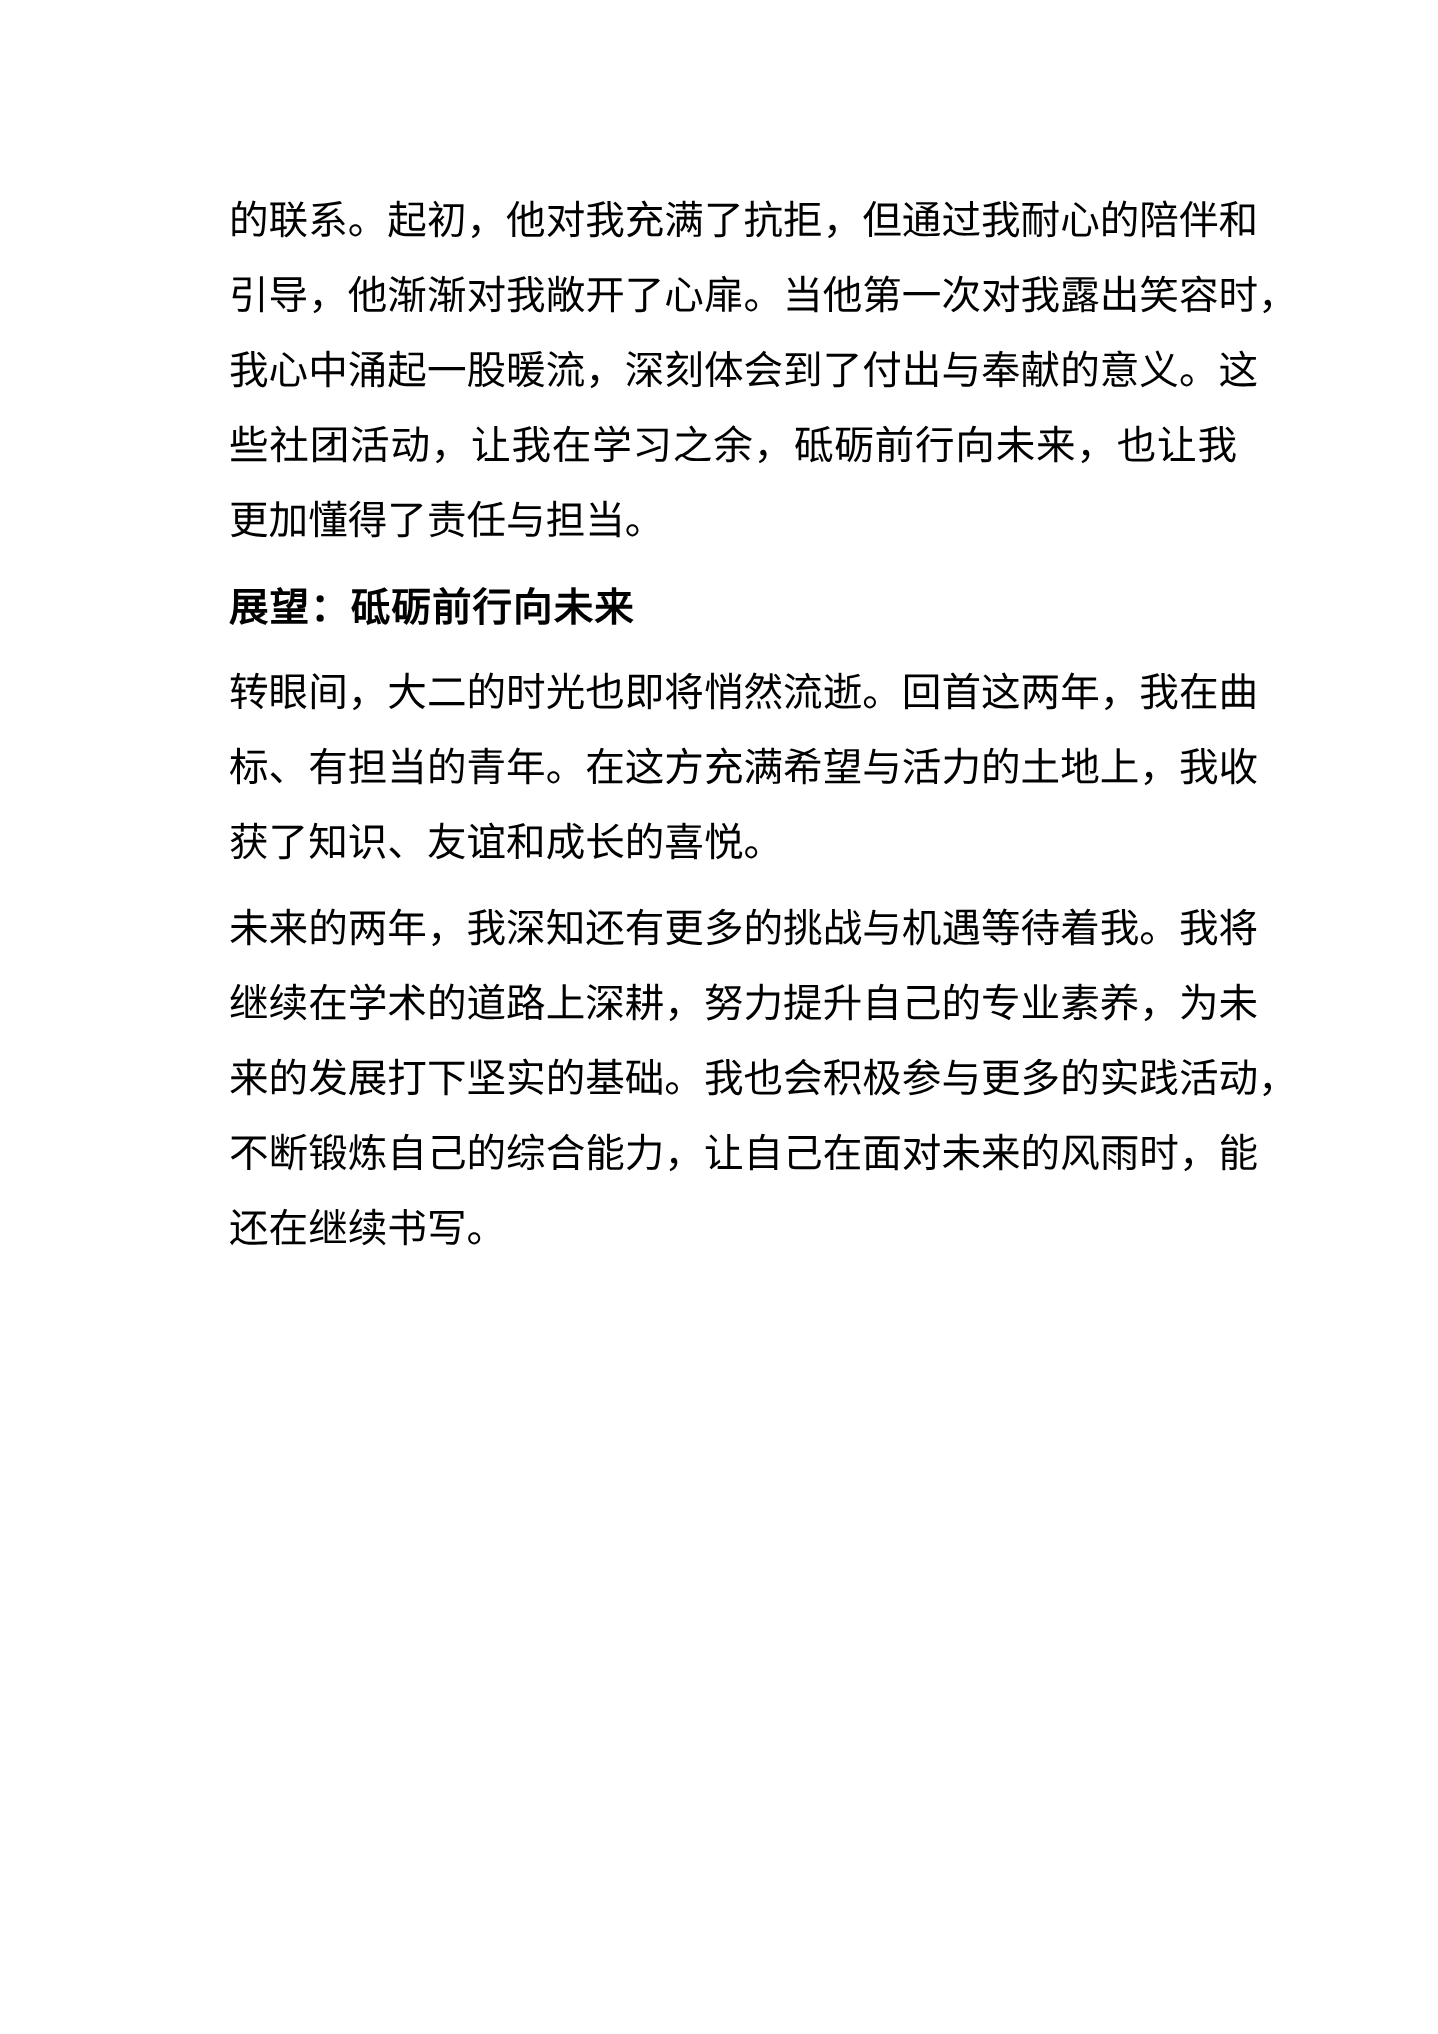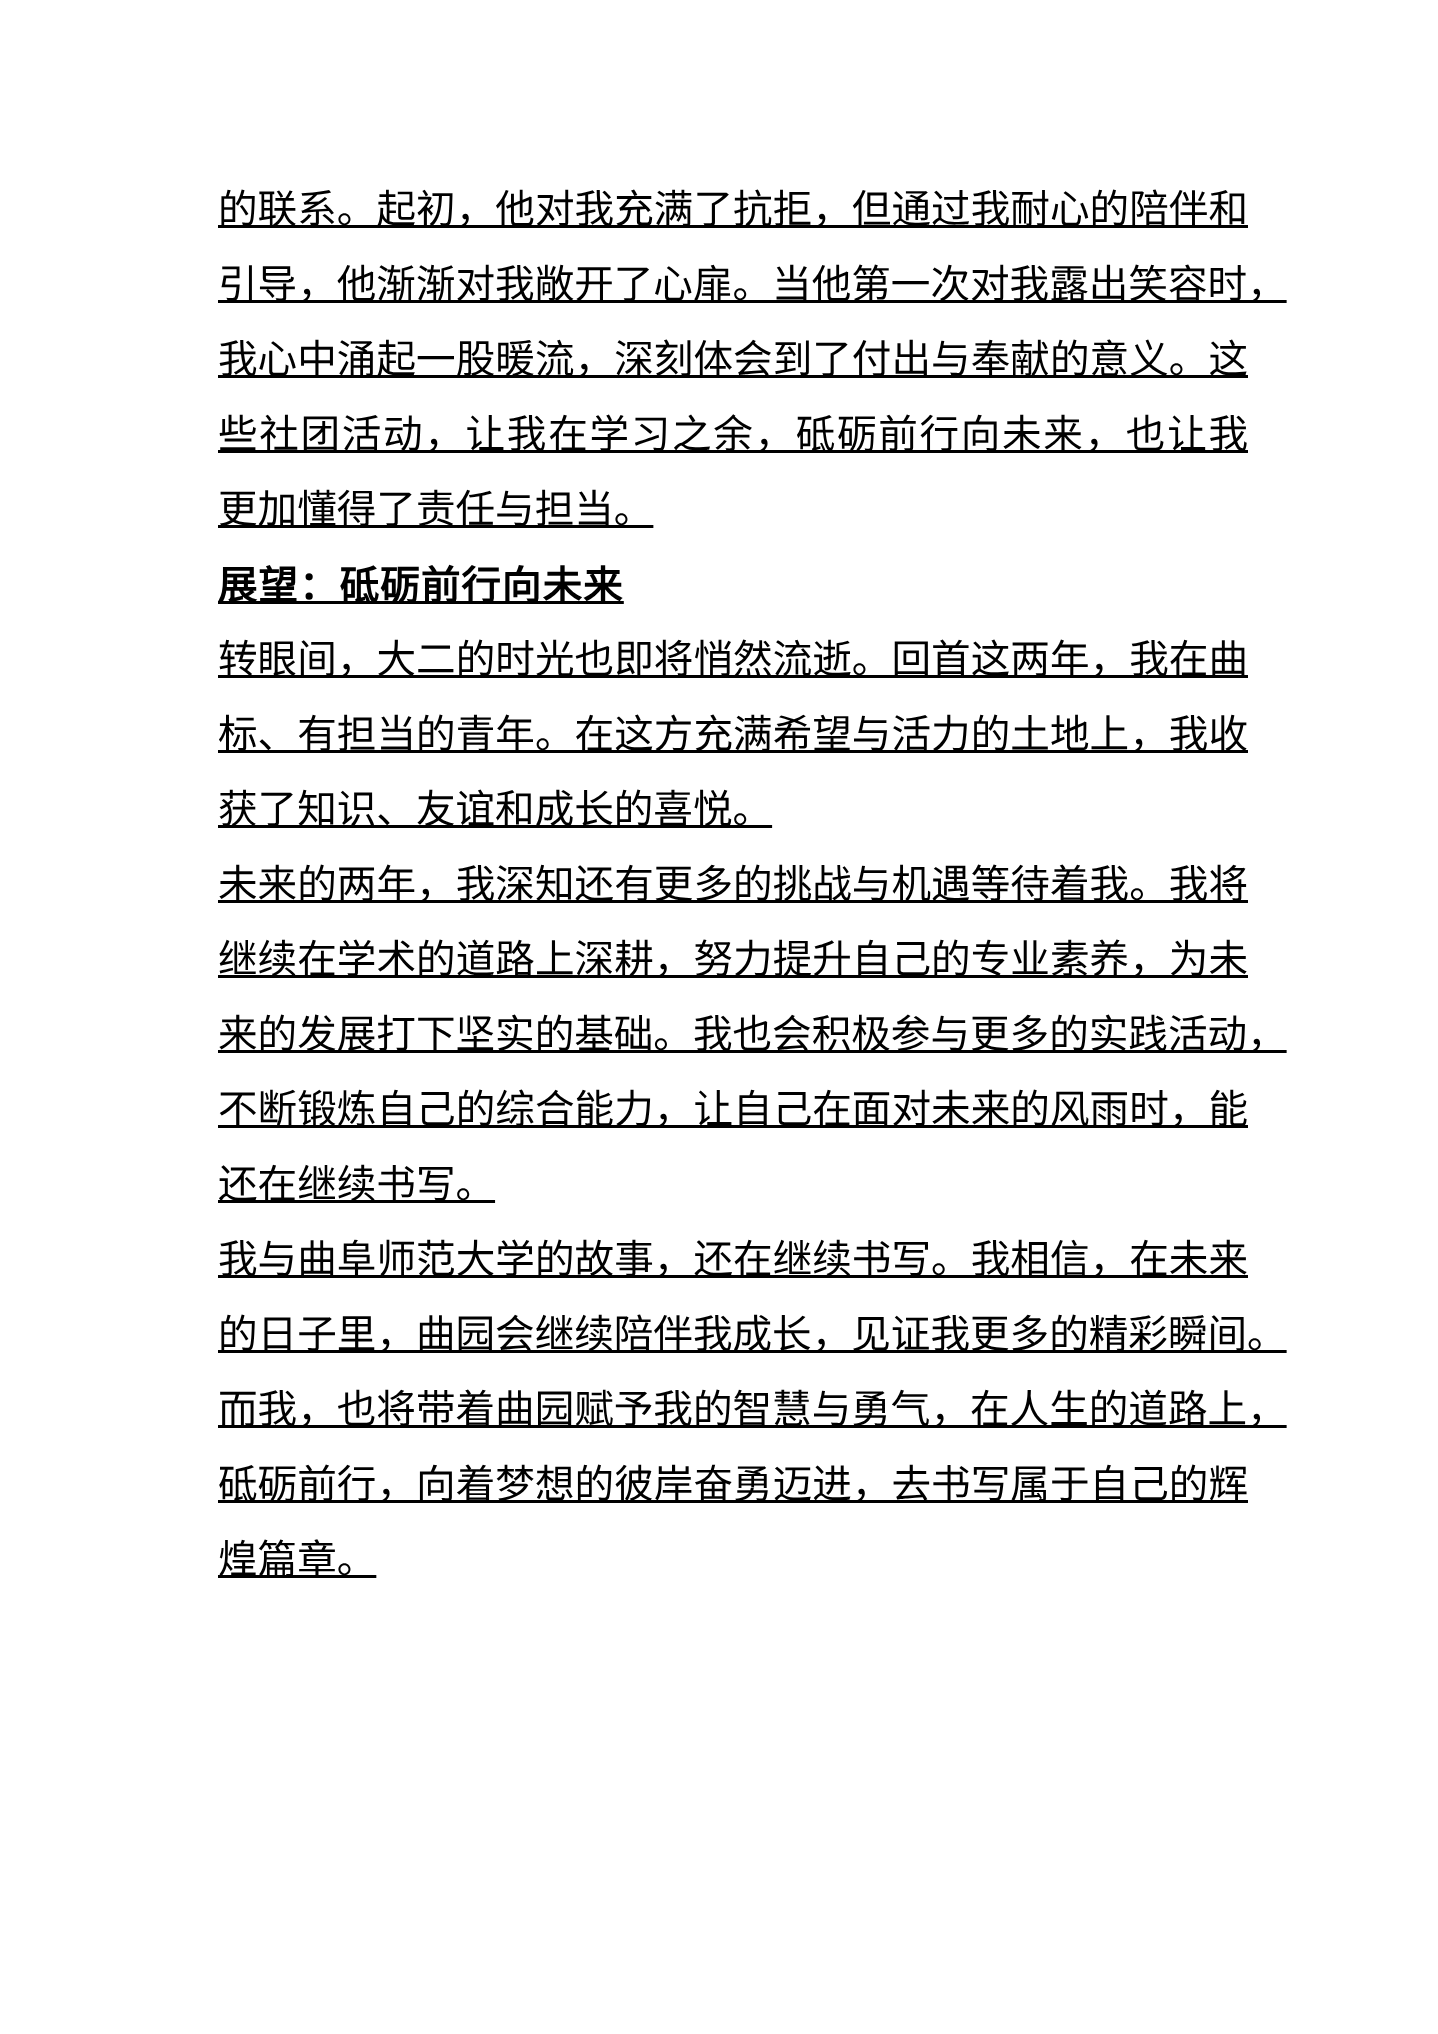--- a/index.html
+++ b/index.html
@@ -15,23 +15,22 @@
     overflow: hidden;
   }
   .content {
     position: absolute;
     left: 218px;
     top: 173px;
     width: 1030px;
     color: #000000;
   }
   .block {
-    margin: 0;
+    margin: 11px;
     padding: 0;
-    text-decoration: underline;
   }
   .line {
     font-family: "Liberation Serif", "DejaVu Serif", serif;
     font-size: 39.6px;
     line-height: 75px;
     height: 75px;
     color: #000000;
     text-align: justify;
     text-align-last: justify;
     white-space: nowrap;
@@ -74,22 +73,15 @@
     </div>
 
     <div class="block paragraph">
       <div class="line">未来的两年，我深知还有更多的挑战与机遇等待着我。我将</div>
       <div class="line">继续在学术的道路上深耕，努力提升自己的专业素养，为未</div>
       <div class="line">来的发展打下坚实的基础。我也会积极参与更多的实践活动，</div>
       <div class="line">不断锻炼自己的综合能力，让自己在面对未来的风雨时，能</div>
       <div class="line para-end">还在继续书写。</div>
     </div>
 
-    <div class="block paragraph">
-      <div class="line">我与曲阜师范大学的故事，还在继续书写。我相信，在未来</div>
-      <div class="line">的日子里，曲园会继续陪伴我成长，见证我更多的精彩瞬间。</div>
-      <div class="line">而我，也将带着曲园赋予我的智慧与勇气，在人生的道路上，</div>
-      <div class="line">砥砺前行，向着梦想的彼岸奋勇迈进，去书写属于自己的辉</div>
-      <div class="line para-end">煌篇章。</div>
-    </div>
 
   </div>
 </div>
 
 </body></html>

